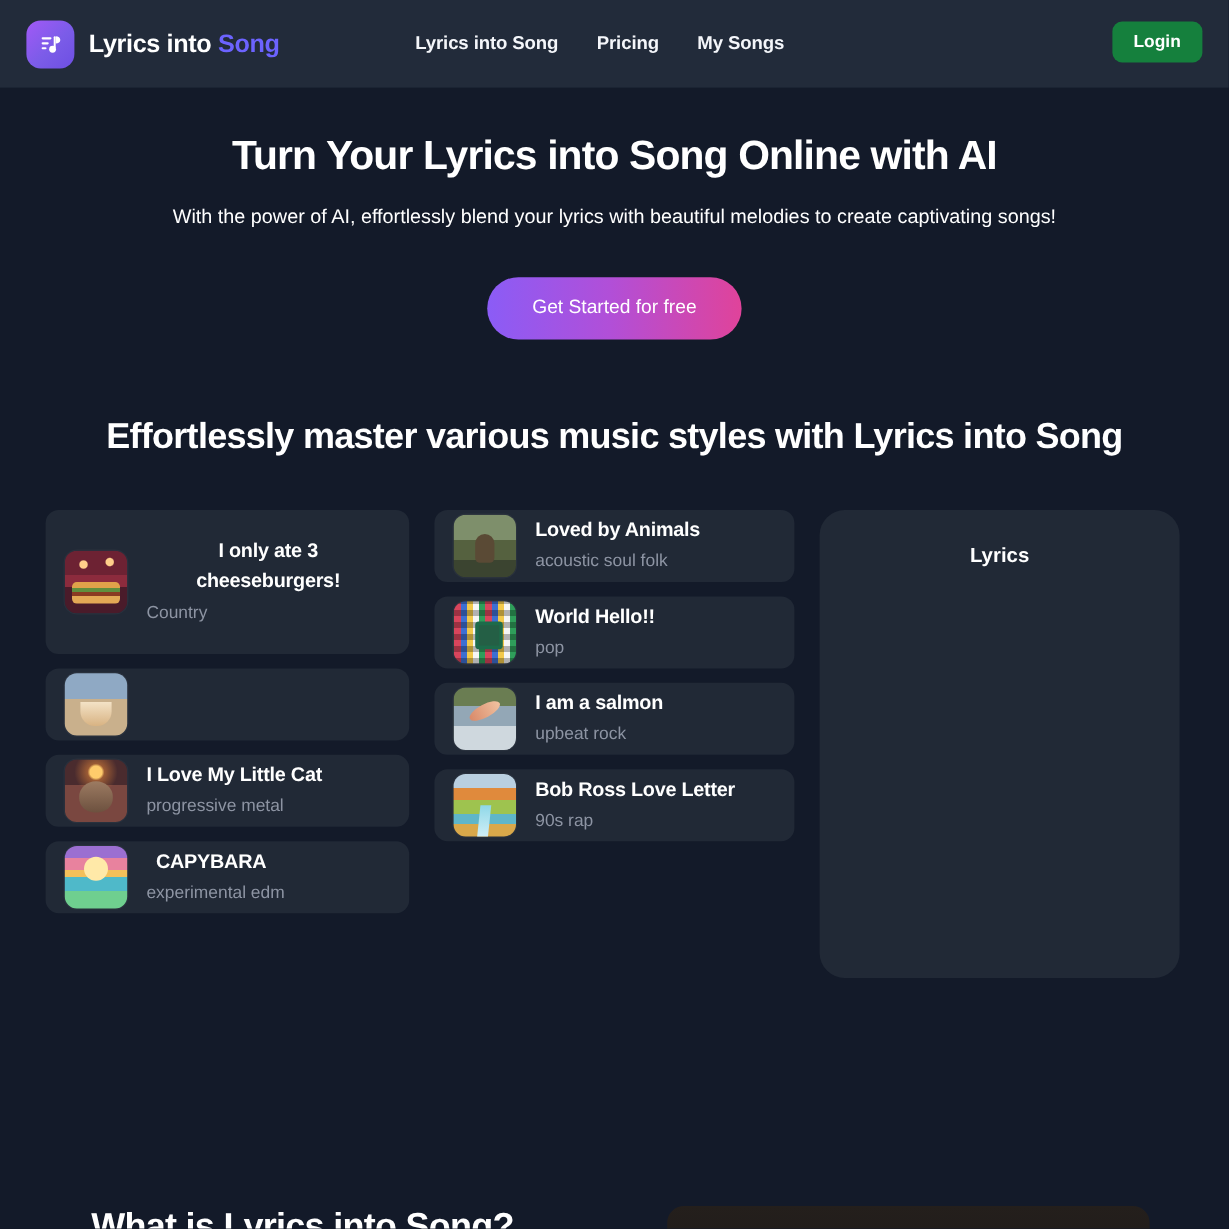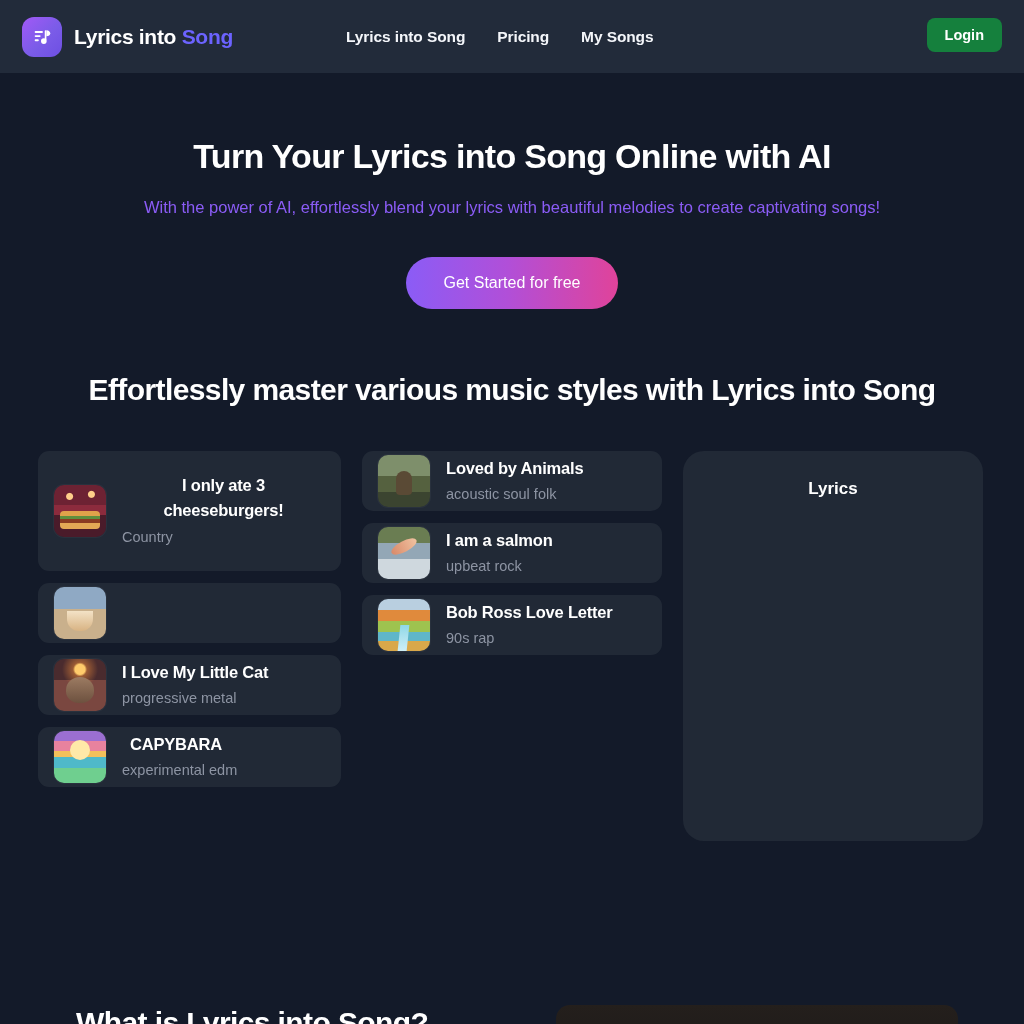--- a/index.html
+++ b/index.html
@@ -39,28 +39,28 @@
   }
   .login-btn {
     position: absolute; right: 22px; top: 18px;
     background: #15803d; color: #fff;
     border: none; border-radius: 8px;
     padding: 9px 18px; font-size: 14.5px; font-weight: bold;
     font-family: "Liberation Sans", sans-serif; cursor: pointer;
   }
 
   
-  .hero { text-align: center; padding-top: 63px; }
+  .hero { text-align: center; padding-top: 37px; }
   .hero h1 {
     font-size: 34px; font-weight: bold; color: #ffffff;
     letter-spacing: -0.7px; line-height: 1.2;
   }
   .hero p {
     margin: 16px auto 0; max-width: 760px;
-    font-size: 16.5px; color: #8b5cf6; line-height: 1.7;
+    font-size: 16.5px; color: #ffffff; line-height: 1.7;
   }
   .cta {
     margin-top: 36px;
     display: inline-block;
     background: linear-gradient(90deg, #8b5cf6 0%, #b14fd8 48%, #e0439a 100%);
     color: #fff; border: none; border-radius: 30px;
     padding: 17px 38px; font-size: 16px; font-weight: normal;
     font-family: "Liberation Sans", sans-serif; cursor: pointer;
   }
 
@@ -260,20 +260,27 @@
 
     <div class="col">
       <div class="song-card">
         <div class="thumb th-deer"></div>
         <div class="song-meta">
           <div class="song-title">Loved by Animals</div>
           <div class="song-genre">acoustic soul folk</div>
         </div>
       </div>
       <div class="song-card">
+        <div class="thumb th-flags"></div>
+        <div class="song-meta">
+          <div class="song-title">World Hello!!</div>
+          <div class="song-genre">pop</div>
+        </div>
+      </div>
+      <div class="song-card">
         <div class="thumb th-salmon"></div>
         <div class="song-meta">
           <div class="song-title">I am a salmon</div>
           <div class="song-genre">upbeat rock</div>
         </div>
       </div>
       <div class="song-card">
         <div class="thumb th-bobross"></div>
         <div class="song-meta">
           <div class="song-title">Bob Ross Love Letter</div>

